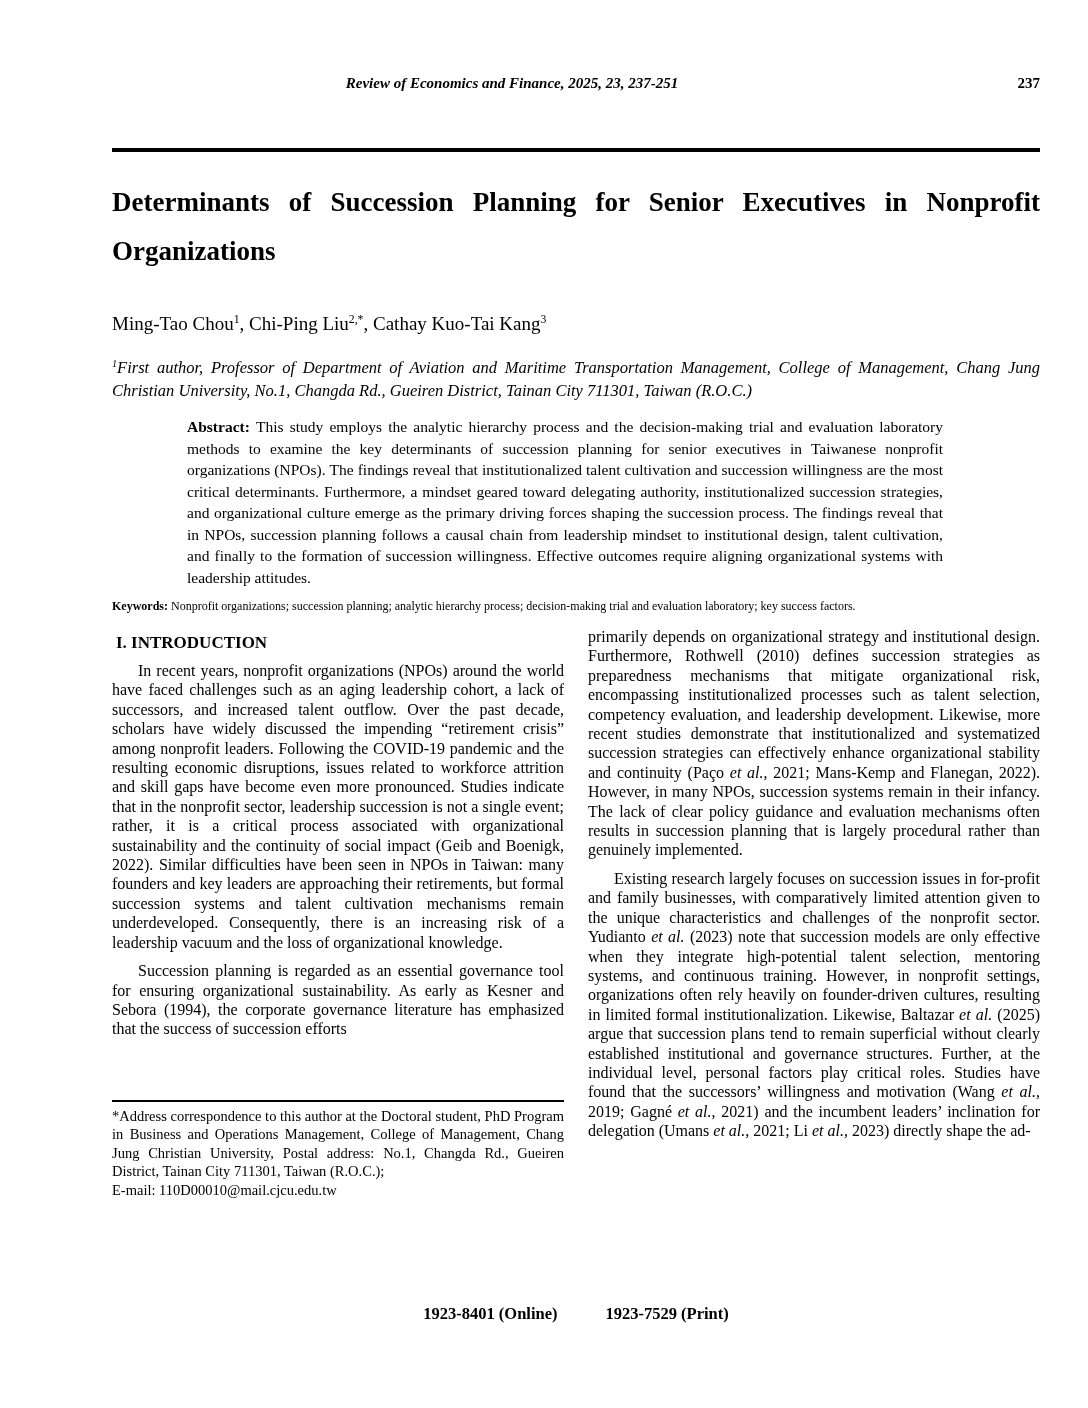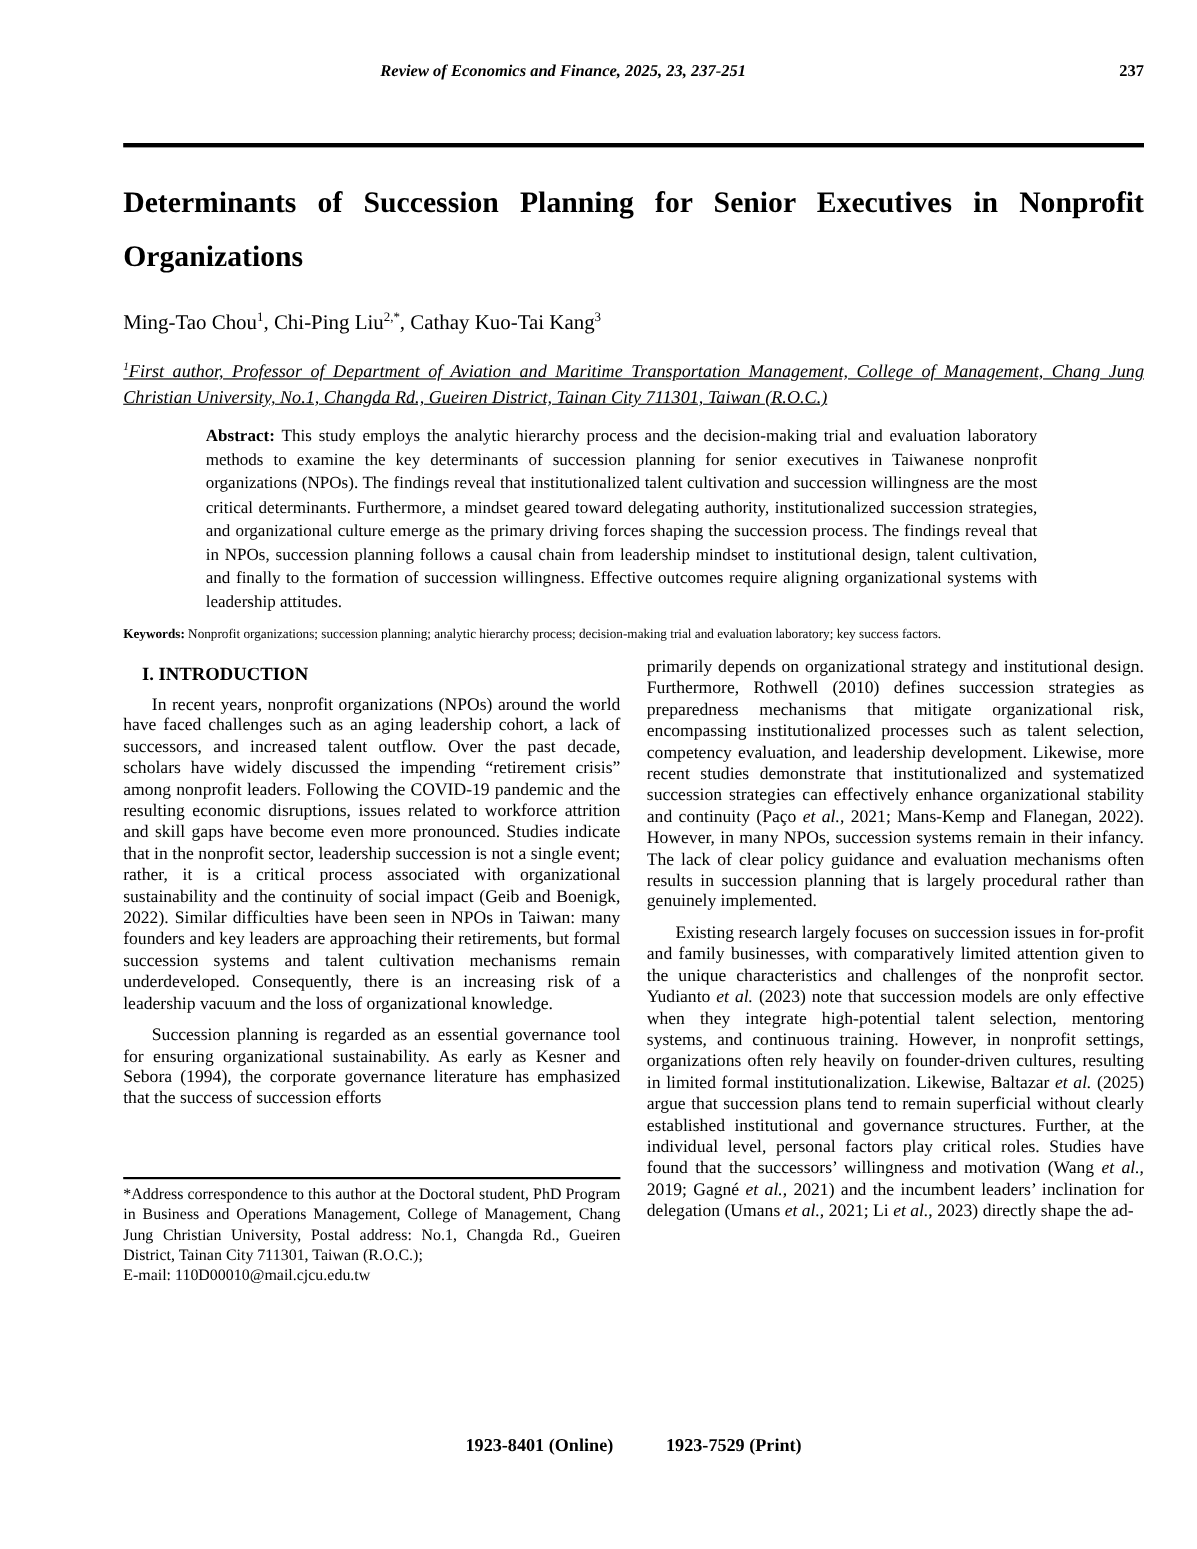--- a/index.html
+++ b/index.html
@@ -8,21 +8,21 @@
     width: 1088px;
     height: 1408px;
     background: #ffffff;
     color: #000000;
     font-family: "Liberation Serif", serif;
     overflow: hidden;
   }
   .content {
     position: absolute;
     left: 112px;
-    top: 0;
+    top: 18px;
     width: 928px;
   }
   
   .running-head {
     position: relative;
     padding-top: 56px;
     height: 20px;
   }
   .journal-line {
     width: 800px;
@@ -46,33 +46,32 @@
     margin: 54px 0 0 0;
   }
   .article-title {
     margin: 26px 0 0 0;
     font-size: 27px;
     font-weight: bold;
     line-height: 49px;
     text-align: justify;
   }
   .authors {
-    margin-top: 24px;
+    margin-top: 36px;
     font-size: 19px;
     line-height: 24px;
   }
   sup { font-size: 62%; vertical-align: super; line-height: 0; }
   .affiliations { margin-top: 20px; }
   .affiliation {
     font-style: italic;
     font-size: 16.5px;
     line-height: 23px;
     text-align: justify;
     margin: 0 0 13px 0;
-    text-decoration: underline;
   }
   .abstract {
     margin: 14px 97px 0 75px;
     font-size: 15.5px;
     line-height: 21.5px;
     text-align: justify;
   }
   .keywords {
     margin: 6px 0 0 0;
     font-size: 12px;
@@ -86,21 +85,21 @@
   }
   .col { width: 452px; }
   .col-left {
     display: flex;
     flex-direction: column;
     min-height: 572px;
   }
   .section-heading {
     font-size: 17px;
     font-weight: bold;
-    margin: 6px 0 8px 17px;
+    margin: 6px 0 8px 4px;
   }
   .body-par {
     font-size: 16px;
     line-height: 19.4px;
     text-align: justify;
     margin: 0 0 9px 0;
     hyphens: auto;
     -webkit-hyphens: auto;
   }
   .indent { text-indent: 26px; }

